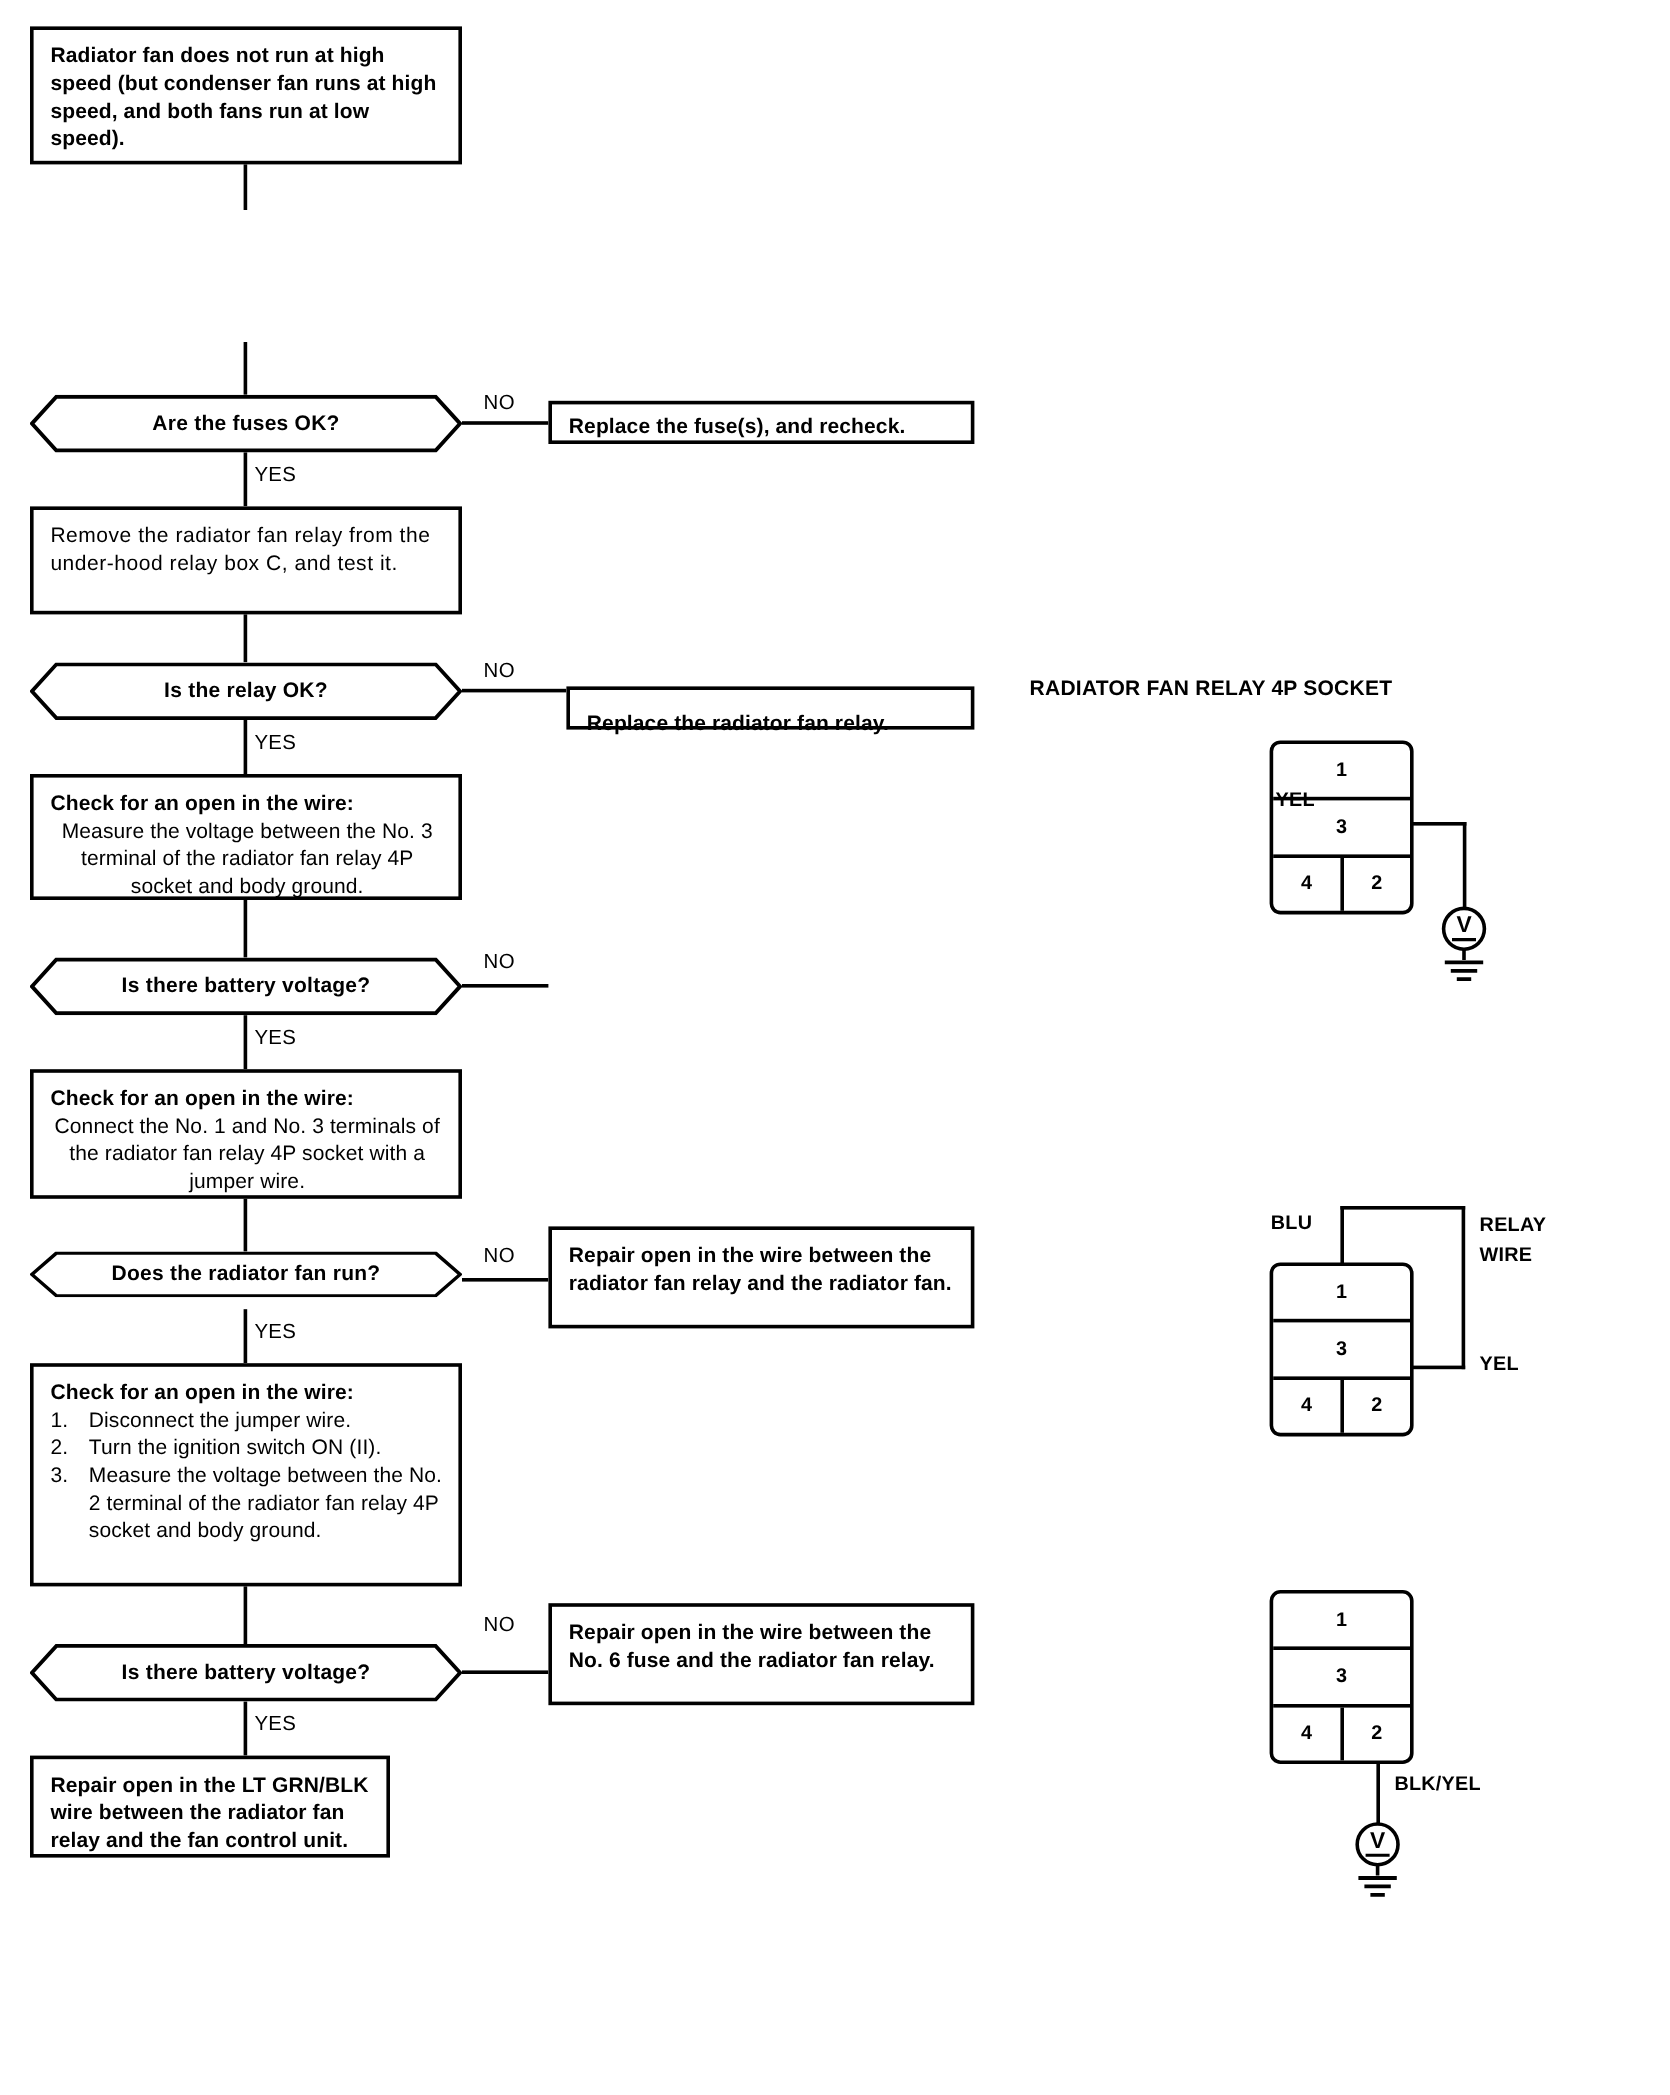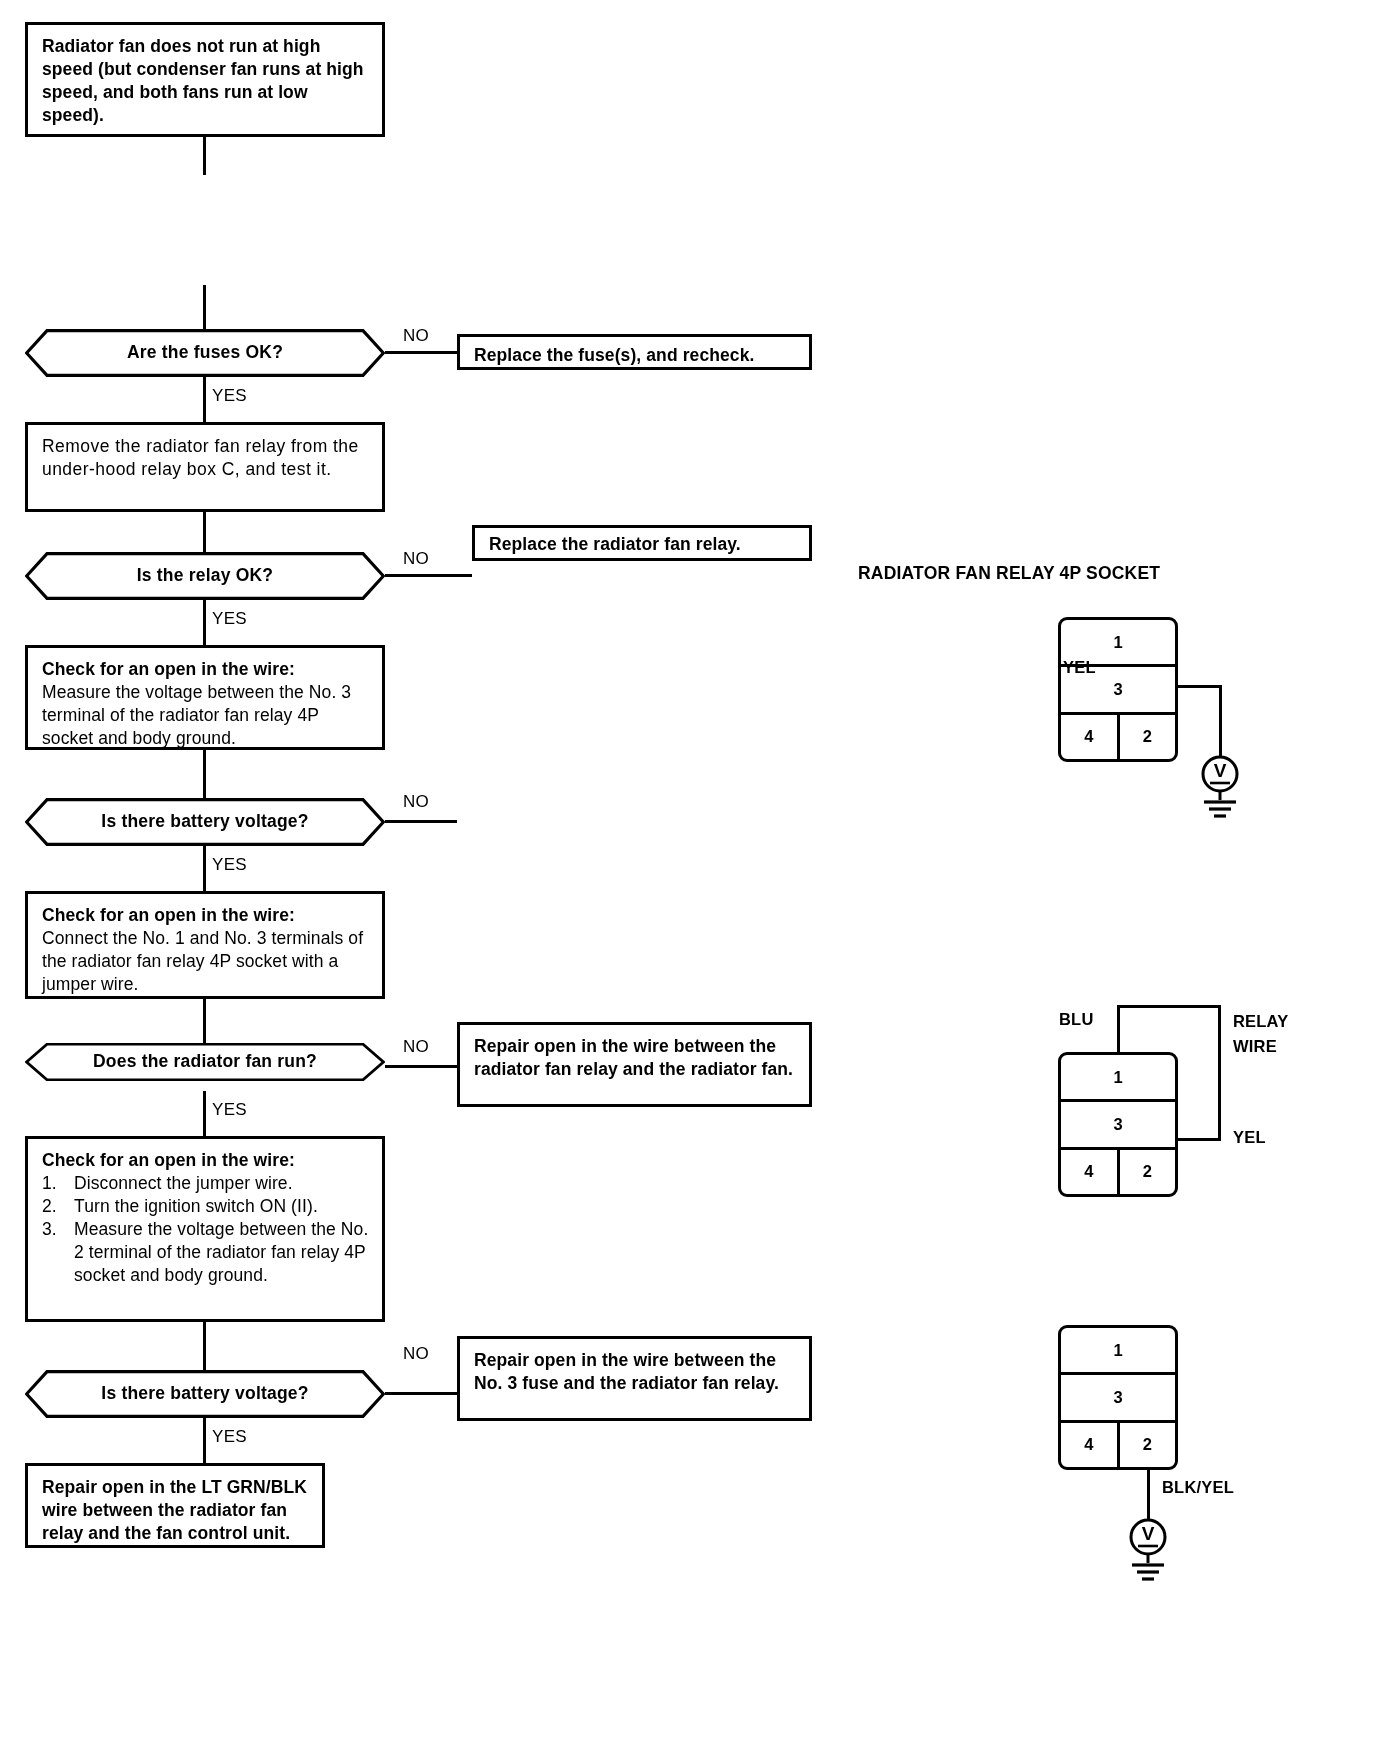--- a/index.html
+++ b/index.html
@@ -18,21 +18,21 @@
   .box{
     border:3px solid #000;
     background:#fff;
     padding:10px 12px 8px 14px;
     font-size:17.5px;
     line-height:1.32;
     letter-spacing:.1px;
   }
   .box.bold{font-weight:bold;}
   .box .hdr{font-weight:bold;display:block;}
-  .box .body{display:block;font-weight:normal;}
+  .box .body{display:block;font-weight:normal;text-align:center;}
   .box.tight{letter-spacing:.45px;}
 
   
   ol.steps{
     margin:0;padding:0;list-style:none;font-weight:normal;
   }
   ol.steps li{
     position:relative;padding-left:32px;margin:0;
   }
   ol.steps li .num{position:absolute;left:0;top:0;}
@@ -132,21 +132,21 @@
   <div class="hex" style="left:25px;top:552px;width:360px;height:48px;">
     <svg class="hexbg" viewBox="0 0 360 48" preserveAspectRatio="none">
       <polygon points="22,1.6 338,1.6 358.4,24 338,46.4 22,46.4 1.6,24" fill="#fff" stroke="#000" stroke-width="3.2"></polygon>
     </svg>
     <span class="hextext">Is the relay OK?</span>
   </div>
 
   <div class="hline" style="left:385px;top:574px;width:87px;"></div>
   <div class="blabel" style="left:403px;top:549px;">NO</div>
 
-  <div class="node box bold" style="left:472px;top:525px;width:340px;height:36px;padding-top:5px;">
+  <div class="node box bold" style="left:472px;top:572px;width:340px;height:36px;padding-top:16px;">
     <span>Replace the radiator fan relay.</span>
   </div>
 
   <div class="vline" style="left:203px;top:600px;height:45px;"></div>
   <div class="blabel" style="left:212px;top:609px;">YES</div>
 
   <div class="node box" style="left:25px;top:645px;width:360px;height:105px;">
     <span class="hdr">Check for an open in the wire:</span>
     <span class="body">Measure the voltage between the No. 3 terminal of the radiator fan relay 4P socket and body ground.</span>
   </div>
@@ -215,21 +215,21 @@
     <svg class="hexbg" viewBox="0 0 360 48" preserveAspectRatio="none">
       <polygon points="22,1.6 338,1.6 358.4,24 338,46.4 22,46.4 1.6,24" fill="#fff" stroke="#000" stroke-width="3.2"></polygon>
     </svg>
     <span class="hextext">Is there battery voltage?</span>
   </div>
 
   <div class="hline" style="left:385px;top:1392px;width:72px;"></div>
   <div class="blabel" style="left:403px;top:1344px;">NO</div>
 
   <div class="node box bold" style="left:457px;top:1336px;width:355px;height:85px;">
-    <span>Repair open in the wire between the No. 3 fuse and the radiator fan relay.</span>
+    <span>Repair open in the wire between the No. 6 fuse and the radiator fan relay.</span>
   </div>
 
   <div class="vline" style="left:203px;top:1418px;height:45px;"></div>
   <div class="blabel" style="left:212px;top:1427px;">YES</div>
 
   <div class="node box bold" style="left:25px;top:1463px;width:300px;height:85px;">
     <span>Repair open in the LT GRN/BLK wire between the radiator fan relay and the fan control unit.</span>
   </div>
 
   <div class="sectitle" style="left:858px;top:563px;">RADIATOR FAN RELAY 4P SOCKET</div>

